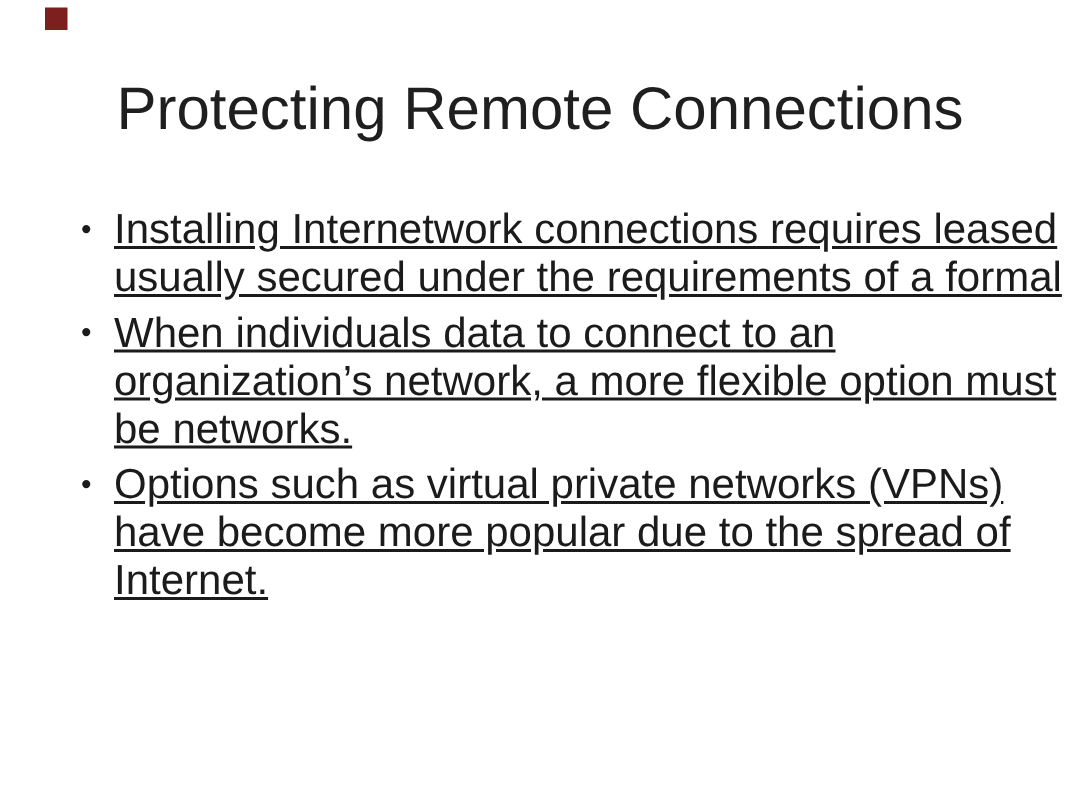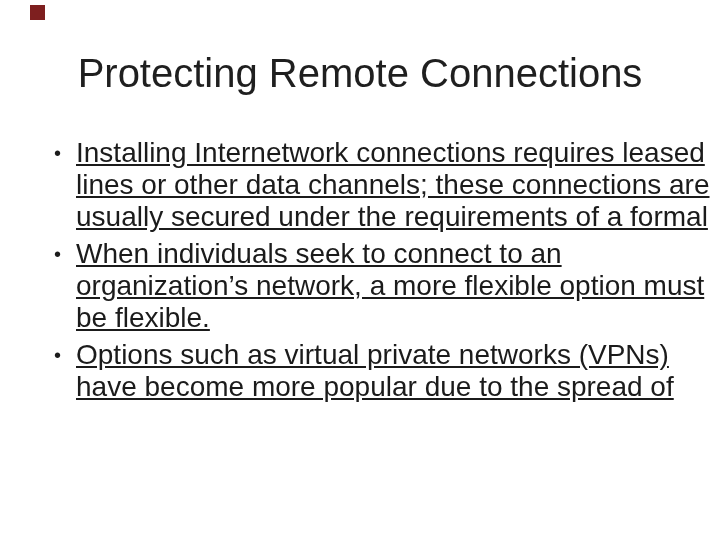--- a/index.html
+++ b/index.html
@@ -76,31 +76,31 @@
 
 <div class="slide">
   <div class="accent-square" style="background: rgb(126, 31, 31);"></div>
 
   <h1 class="slide-title">Protecting Remote Connections</h1>
 
   <ul class="bullets">
       <li>
         <span class="bullet-marker">•</span>
         <div class="bullet-line">Installing Internetwork connections requires leased</div>
-        <div class="bullet-line">lines or other data channels; these connections are</div>
         <div class="bullet-line">usually secured under the requirements of a formal</div>
       </li>
       <li>
         <span class="bullet-marker">•</span>
-        <div class="bullet-line">When individuals seek to connect to an</div>
+        <div class="bullet-line">When individuals data to connect to an</div>
         <div class="bullet-line">organization’s network, a more flexible option must</div>
-        <div class="bullet-line">be flexible.</div>
+        <div class="bullet-line">be networks.</div>
       </li>
       <li>
         <span class="bullet-marker">•</span>
         <div class="bullet-line">Options such as virtual private networks (VPNs)</div>
         <div class="bullet-line">have become more popular due to the spread of</div>
+        <div class="bullet-line">Internet.</div>
       </li>
     </ul>
 
 
   <span class="page-number">51</span>
 </div>
 
 </body></html>

